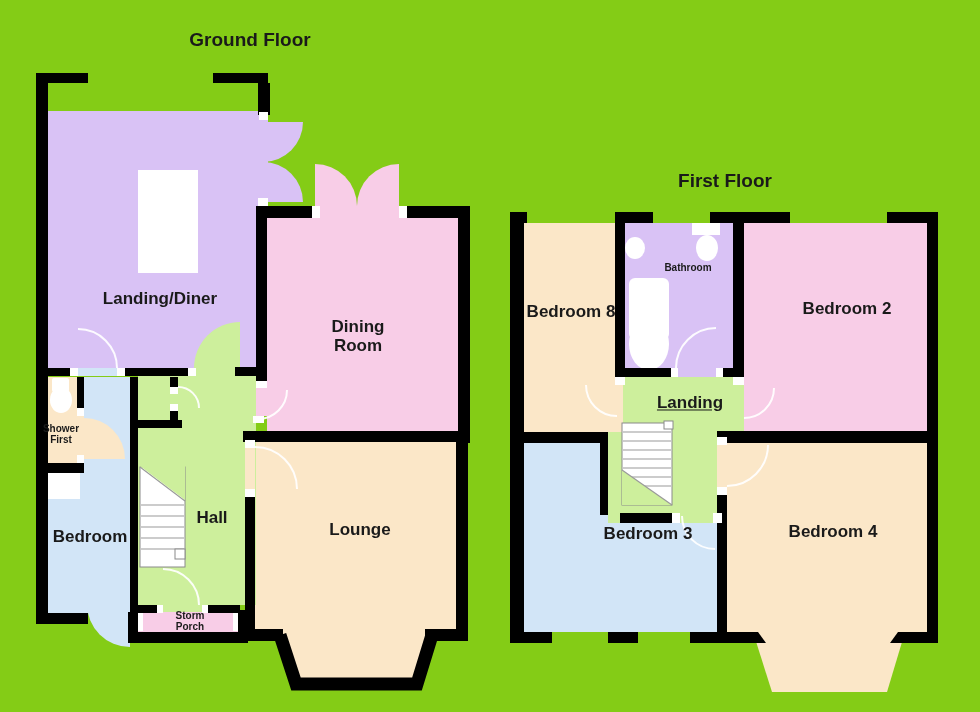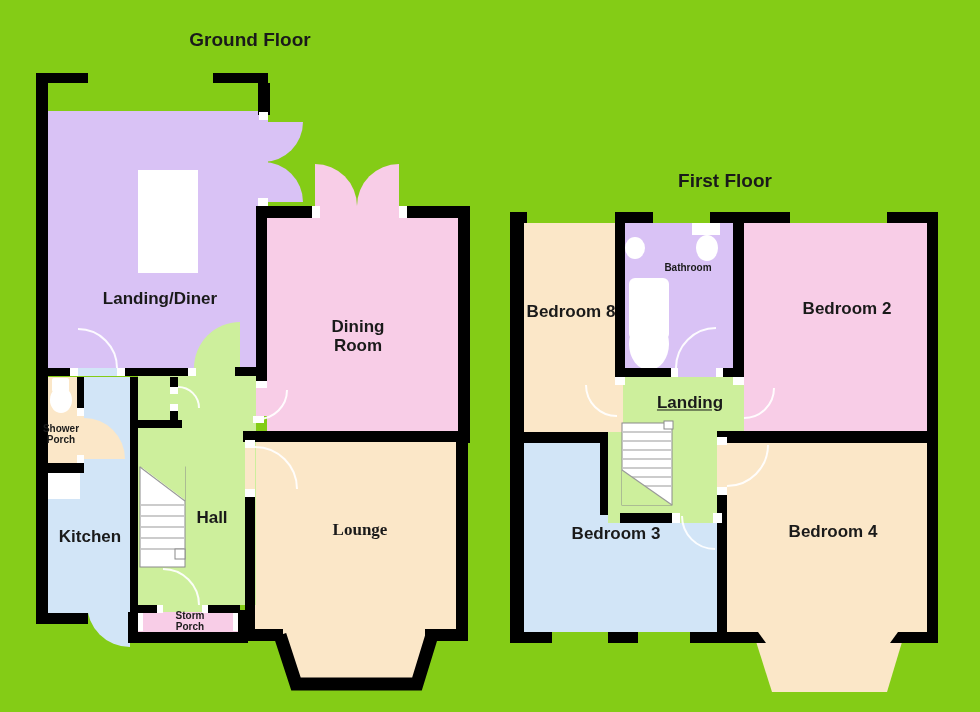--- a/index.html
+++ b/index.html
@@ -217,29 +217,29 @@
       <path class="arc" d="M768,445 A41,41 0 0 1 727,486"></path>
       <path class="arc" d="M682,516 A33,33 0 0 0 715,549"></path>
     </g>
   </g>
 </svg>
 
 <div class="label t19" style="left:250px;top:40px;">Ground Floor</div>
 <div class="label t17" style="left:160px;top:299px;">Landing/Diner</div>
 <div class="label t17" style="left:358px;top:316px;margin-top:20px;">Dining
 Room</div>
-<div class="label t17" style="left:360px;top:530px;font-family:Liberation Serif, serif;">Lounge</div>
+<div class="label t17" style="left:360px;top:530px;">Lounge</div>
 <div class="label t17" style="left:212px;top:518px;">Hall</div>
-<div class="label t17" style="left:90px;top:537px;">Kitchen</div>
+<div class="label t17" style="left:90px;top:537px;">Bedroom</div>
 <div class="label t10" style="left:61px;top:434px;">Shower
-Porch</div>
+First</div>
 <div class="label t10" style="left:190px;top:621px;">Storm
 Porch</div>
 
 <div class="label t19" style="left:725px;top:181px;">First Floor</div>
 <div class="label t17" style="left:571px;top:312px;">Bedroom 8</div>
 <div class="label t15" style="left:688px;top:268px;">Bathroom</div>
 <div class="label t17" style="left:835px;top:309px;padding-left:24px;">Bedroom 2</div>
 <div class="label t17" style="left:690px;top:403px;text-decoration:underline;">Landing</div>
-<div class="label t17" style="left:616px;top:534px;">Bedroom 3</div>
+<div class="label t17" style="left:648px;top:534px;">Bedroom 3</div>
 <div class="label t17" style="left:833px;top:532px;">Bedroom 4</div>
 
 </div>
 
 </body></html>

